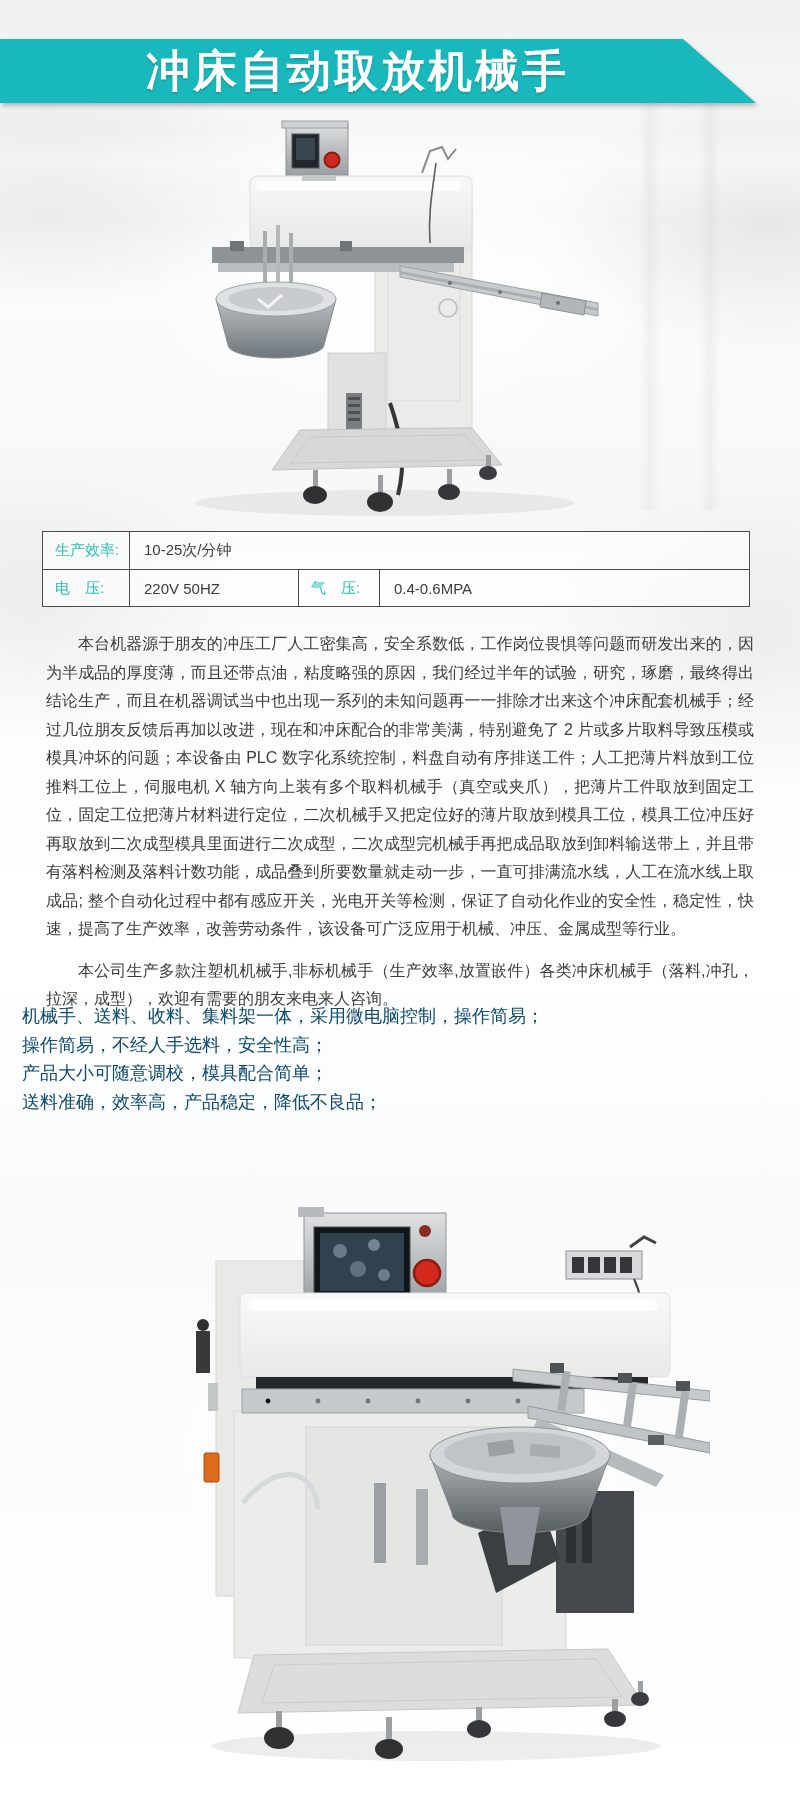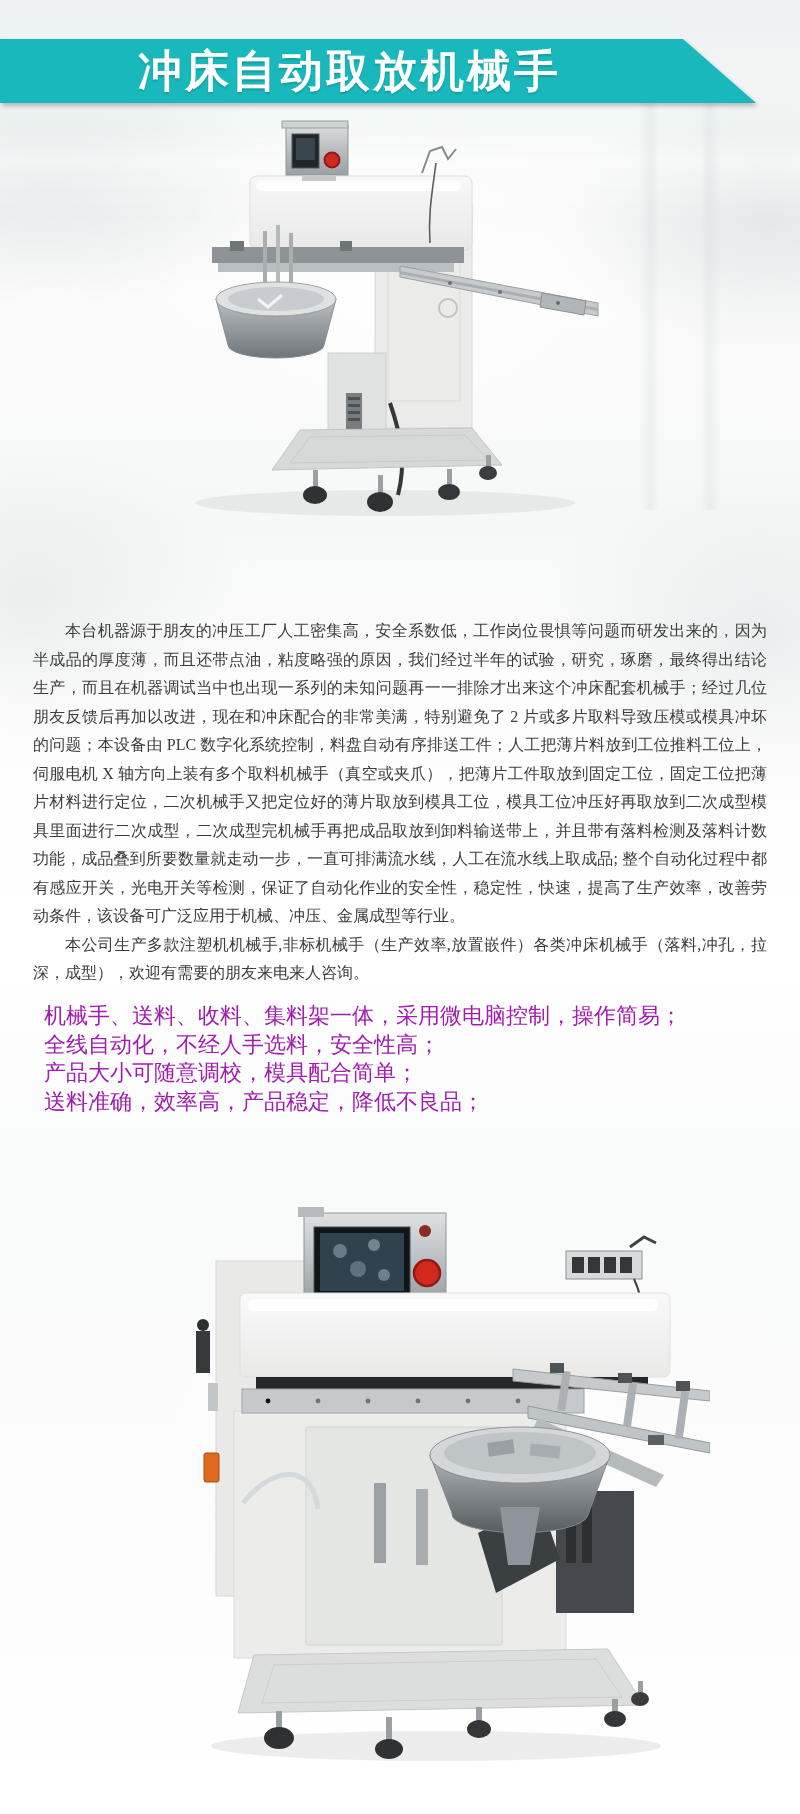--- a/index.html
+++ b/index.html
@@ -25,21 +25,21 @@
     position:absolute;left:0;top:90px;width:100%;height:420px;pointer-events:none;opacity:.5;
     background:
       linear-gradient(90deg, transparent 0 640px, rgba(205,209,211,.5) 650px, transparent 660px, transparent 700px, rgba(205,209,211,.5) 710px, transparent 720px),
       linear-gradient(180deg, transparent 40px, rgba(255,255,255,.9) 70px, transparent 130px);
   }
 
   
   .banner-wrap{position:absolute;left:0;top:39px;width:756px;height:64px;filter:drop-shadow(2px 3px 2px rgba(70,80,80,.35));}
   .banner-shape{width:100%;height:100%;background:#19b8bc;clip-path:polygon(0 0,683px 0,100% 100%,0 100%);}
   .banner-title{
-    position:absolute;left:8px;top:0;width:683px;height:48px;line-height:64px;text-align:center;
+    position:absolute;left:16px;top:0;width:683px;height:48px;line-height:64px;text-align:center;
     color:#ffffff;font-size:44px;font-weight:bold;letter-spacing:3px;
     text-shadow:0 2px 2px rgba(0,0,0,.15);white-space:nowrap;
   }
 
   
   .photo1{position:absolute;left:150px;top:103px;width:470px;height:415px;}
   .photo2{position:absolute;left:178px;top:1203px;width:532px;height:558px;}
   .photo1 svg,.photo2 svg{display:block;width:100%;height:100%;}
 
   
@@ -54,26 +54,26 @@
   .spec-cell{display:flex;align-items:center;padding:0 8px 0 12px;overflow:hidden;white-space:nowrap;}
   .spec-cell.value{border-left:1px solid #4b4b4b;padding-left:14px;color:#3c3c3c;}
   .spec-cell.label{color:#2bc0b5;}
   .spec-cell.label.mid{border-left:1px solid #4b4b4b;}
 
   
   .body-text{
     position:absolute;left:33px;top:617px;width:734px;
     font-size:16px;line-height:28.5px;color:#3c3c3c;text-align:justify;
   }
-  .body-text p{margin:0;text-indent:2em;font-family:Liberation Serif, serif;}
+  .body-text p{margin:13px;text-indent:2em;}
 
   
   .features{
-    position:absolute;left:44px;top:1002px;width:724px;
-    font-size:22px;line-height:28.6px;color:#a21caf;
+    position:absolute;left:22px;top:1002px;width:724px;
+    font-size:18px;line-height:28.6px;color:#0c4a6e;
   }
   .feature-line{white-space:nowrap;}
 </style>
 </head>
 <body>
 
 <div class="page">
   <div class="bg"></div>
   <div class="bg-strips"></div>
 
@@ -170,29 +170,41 @@
             <ellipse cx="230" cy="399" rx="13" ry="10" fill="#2f3133"></ellipse>
           <rect x="297" y="366" width="5" height="16" fill="#9c9fa1"></rect>
             <ellipse cx="299" cy="389" rx="11" ry="8" fill="#34363a"></ellipse>
           <rect x="336" y="352" width="5" height="12" fill="#9c9fa1"></rect>
             <ellipse cx="338" cy="370" rx="9" ry="7" fill="#3a3c40"></ellipse>
         </g>
       </g>
     </svg>
   </div>
 
+  <div class="spec-table">
+    <div class="spec-row r1">
+      <div class="spec-cell label">生产效率:</div>
+      <div class="spec-cell value">10-25次/分钟</div>
+    </div>
+    <div class="spec-row r2">
+      <div class="spec-cell label">电　压:</div>
+      <div class="spec-cell value">220V 50HZ</div>
+      <div class="spec-cell label mid">气　压:</div>
+      <div class="spec-cell value">0.4-0.6MPA</div>
+    </div>
+  </div>
 
   <div class="body-text">
     <p>本台机器源于朋友的冲压工厂人工密集高，安全系数低，工作岗位畏惧等问题而研发出来的，因为半成品的厚度薄，而且还带点油，粘度略强的原因，我们经过半年的试验，研究，琢磨，最终得出结论生产，而且在机器调试当中也出现一系列的未知问题再一一排除才出来这个冲床配套机械手；经过几位朋友反馈后再加以改进，现在和冲床配合的非常美满，特别避免了 2 片或多片取料导致压模或模具冲坏的问题；本设备由 PLC 数字化系统控制，料盘自动有序排送工件；人工把薄片料放到工位推料工位上，伺服电机 X 轴方向上装有多个取料机械手（真空或夹爪），把薄片工件取放到固定工位，固定工位把薄片材料进行定位，二次机械手又把定位好的薄片取放到模具工位，模具工位冲压好再取放到二次成型模具里面进行二次成型，二次成型完机械手再把成品取放到卸料输送带上，并且带有落料检测及落料计数功能，成品叠到所要数量就走动一步，一直可排满流水线，人工在流水线上取成品; 整个自动化过程中都有感应开关，光电开关等检测，保证了自动化作业的安全性，稳定性，快速，提高了生产效率，改善劳动条件，该设备可广泛应用于机械、冲压、金属成型等行业。</p>
     <p>本公司生产多款注塑机机械手,非标机械手（生产效率,放置嵌件）各类冲床机械手（落料,冲孔，拉深，成型），欢迎有需要的朋友来电来人咨询。</p>
   </div>
 
   <div class="features">
     <div class="feature-line">机械手、送料、收料、集料架一体，采用微电脑控制，操作简易；</div>
-    <div class="feature-line">全线自动化，不经人手选料，安全性高；</div>
+    <div class="feature-line">操作简易，不经人手选料，安全性高；</div>
     <div class="feature-line">产品大小可随意调校，模具配合简单；</div>
     <div class="feature-line">送料准确，效率高，产品稳定，降低不良品；</div>
   </div>
 
   <div class="photo2">
     <svg viewBox="0 0 532 558" xmlns="http://www.w3.org/2000/svg">
       <defs>
         <linearGradient id="metal2" x1="0" y1="0" x2="0" y2="1">
           <stop offset="0" stop-color="#dfe1e2"></stop>
             <stop offset=".5" stop-color="#bcc0c2"></stop>

